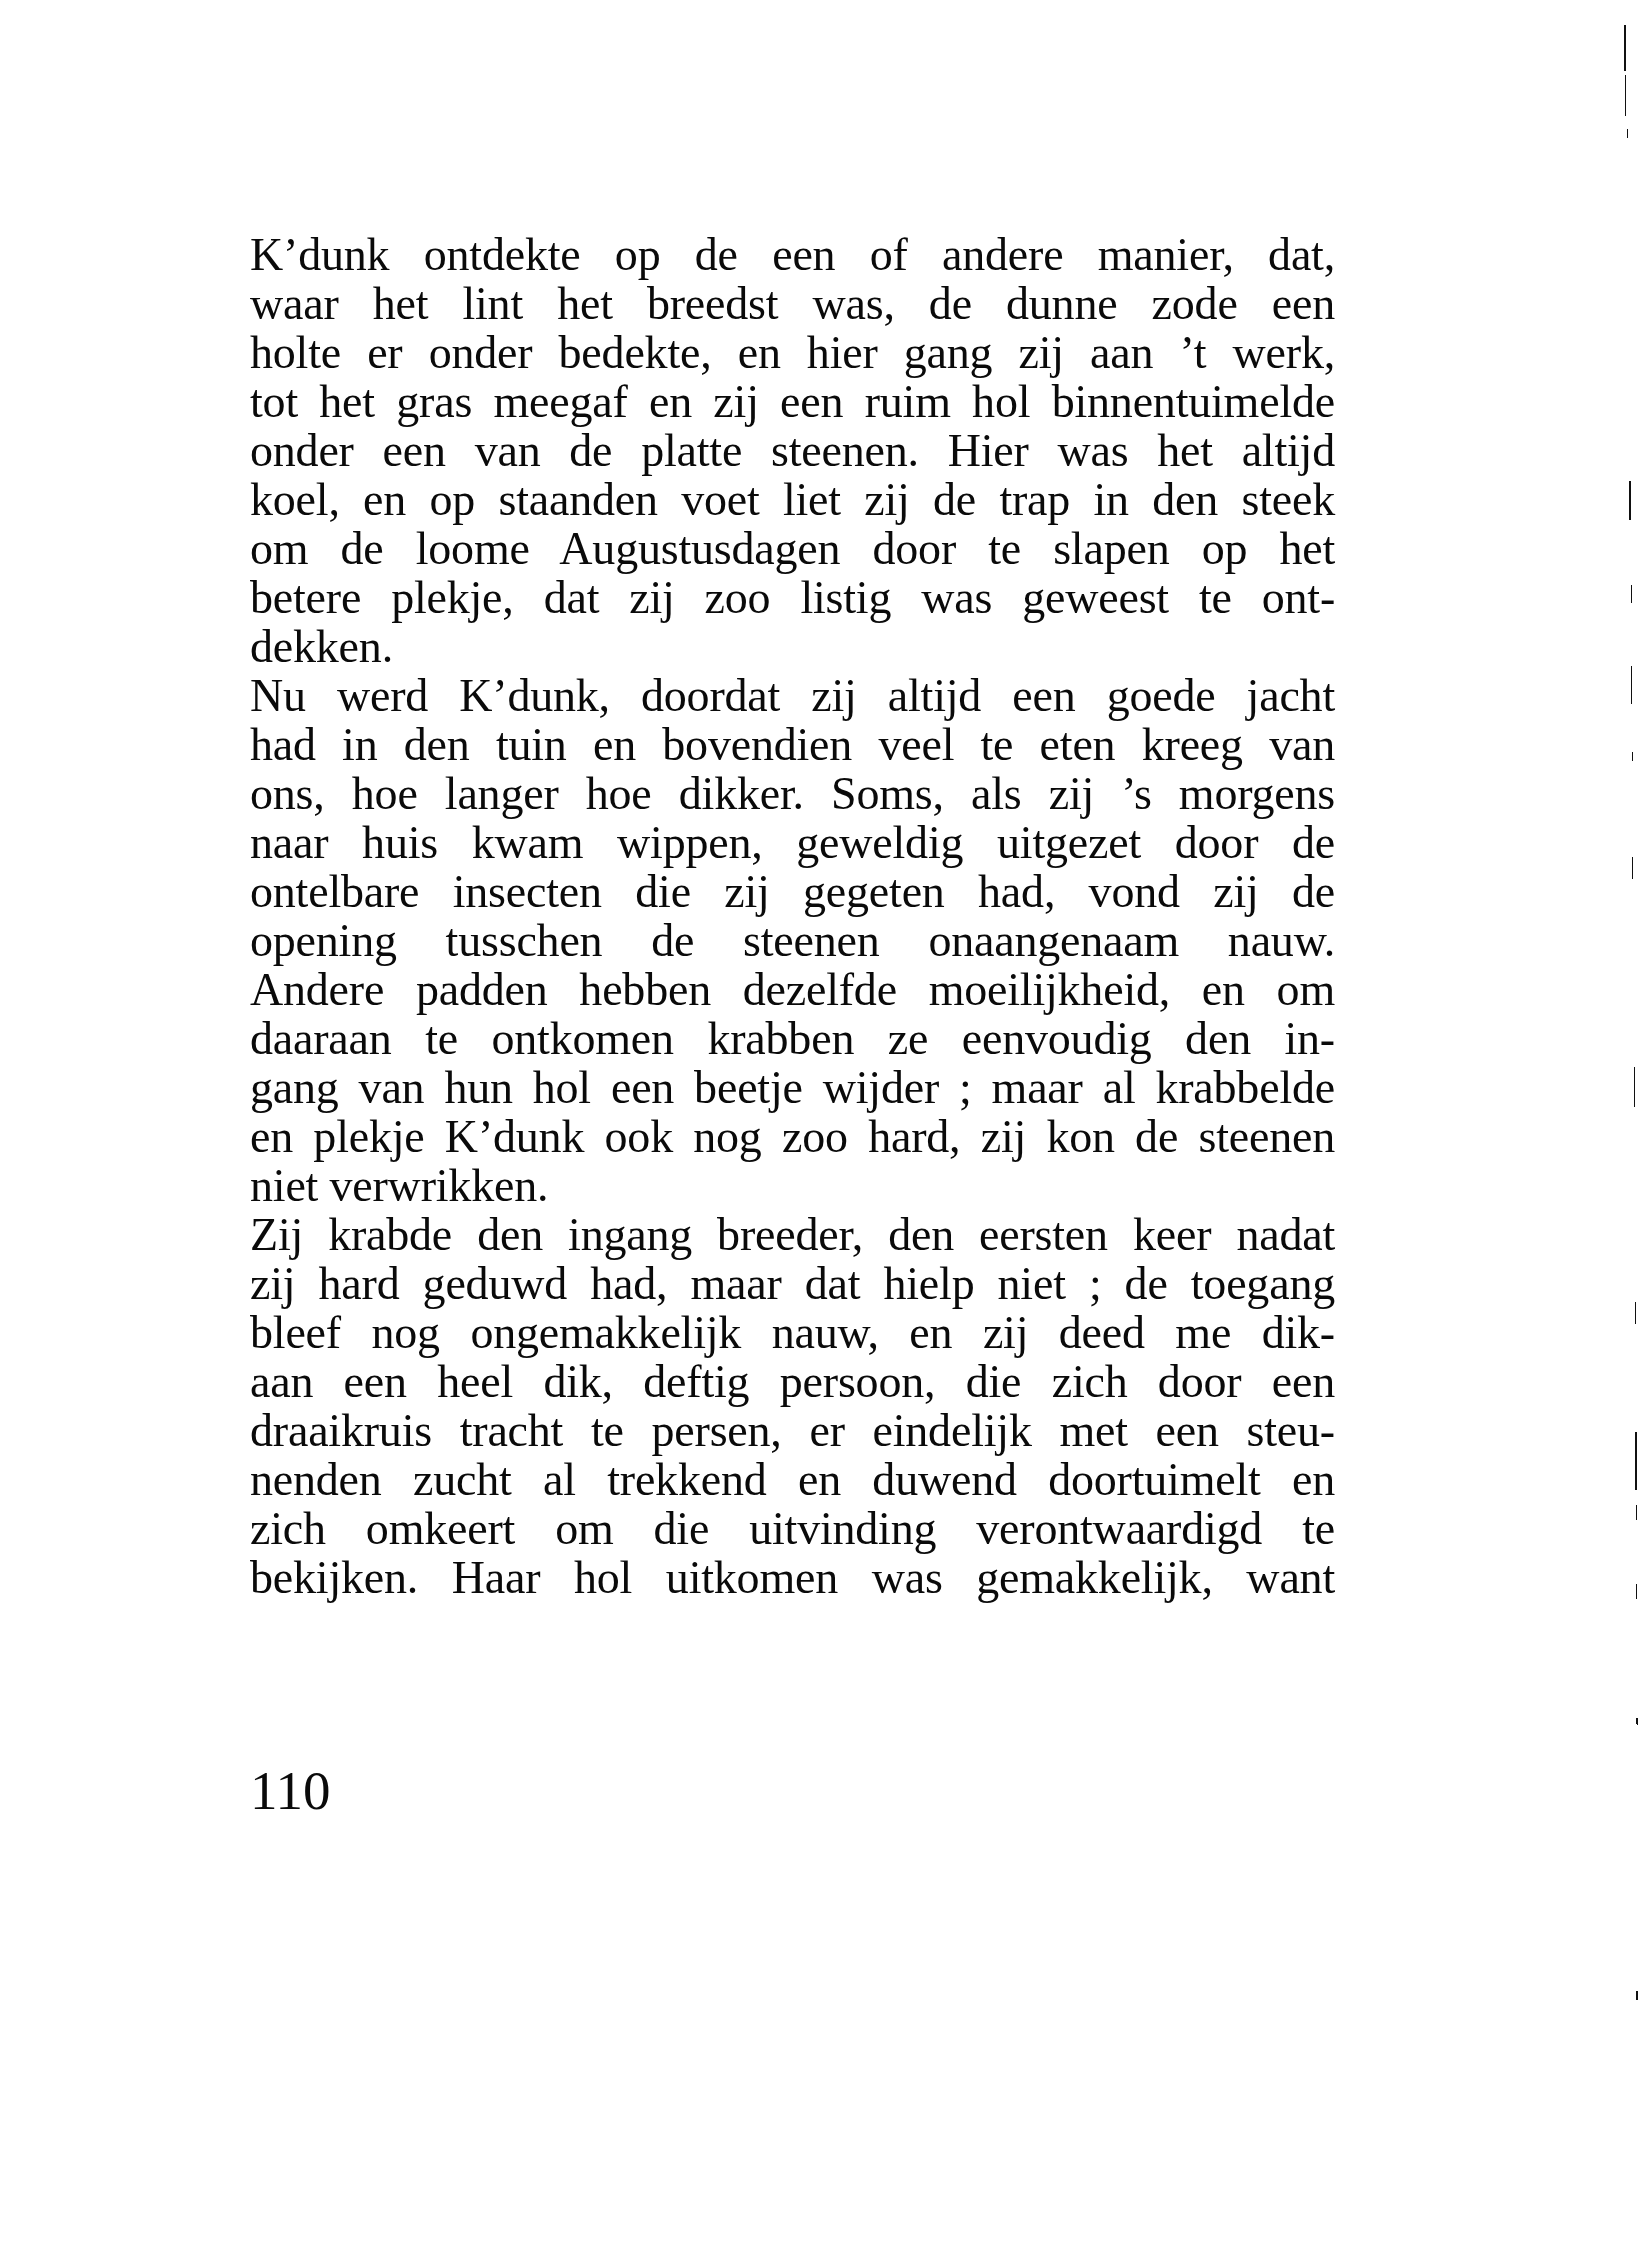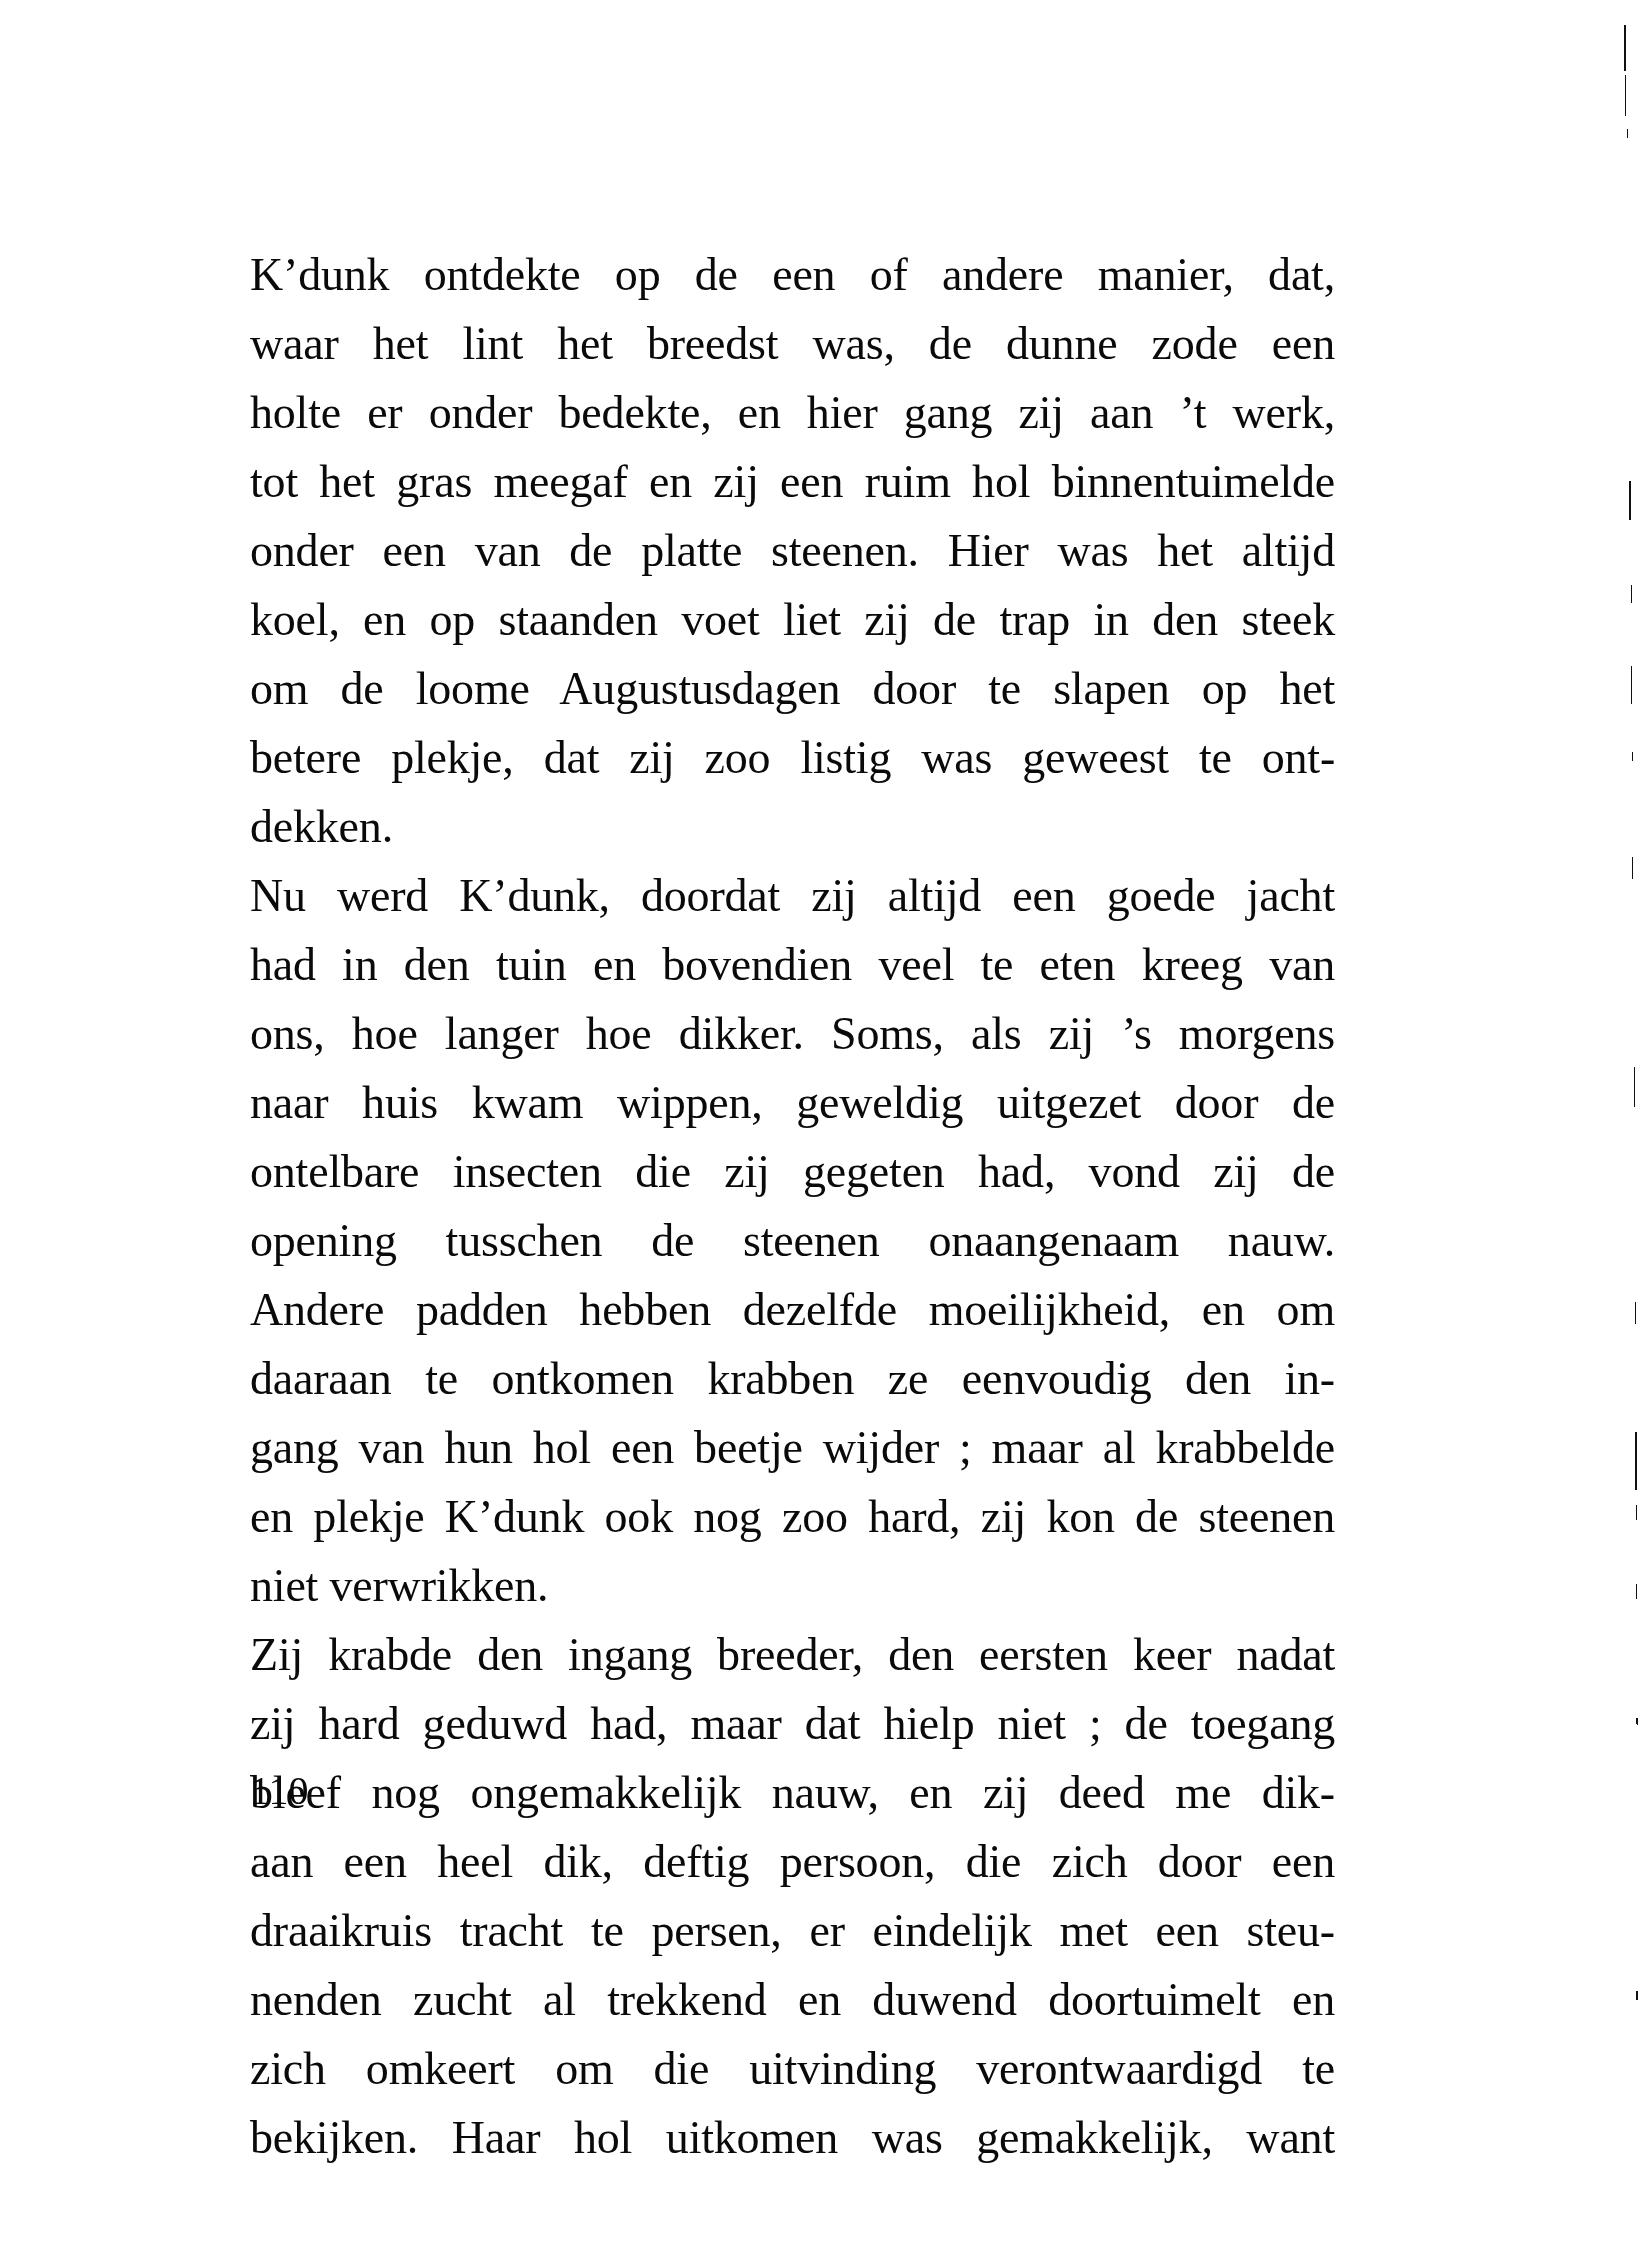--- a/index.html
+++ b/index.html
@@ -30,32 +30,31 @@
     line-height: 49px;
     color: #0a0a0a;
   }
   .line {
     display: block;
     white-space: nowrap;
     height: 49px;
     text-align: justify;
     text-align-last: justify;
     letter-spacing: -0.2px;
-    margin-top: 20px;
   }
   .line.last {
     text-align: left;
     text-align-last: left;
   }
   .page-number {
     position: absolute;
     left: 250px;
     top: 1765px;
     font-family: "Liberation Serif", "DejaVu Serif", serif;
-    font-size: 40px;
+    font-size: 55px;
     line-height: 51px;
     color: #0a0a0a;
   }
   .scan-mark {
     position: absolute;
     width: 2.2px;
     background: #111;
   }
 </style>
 </head>

